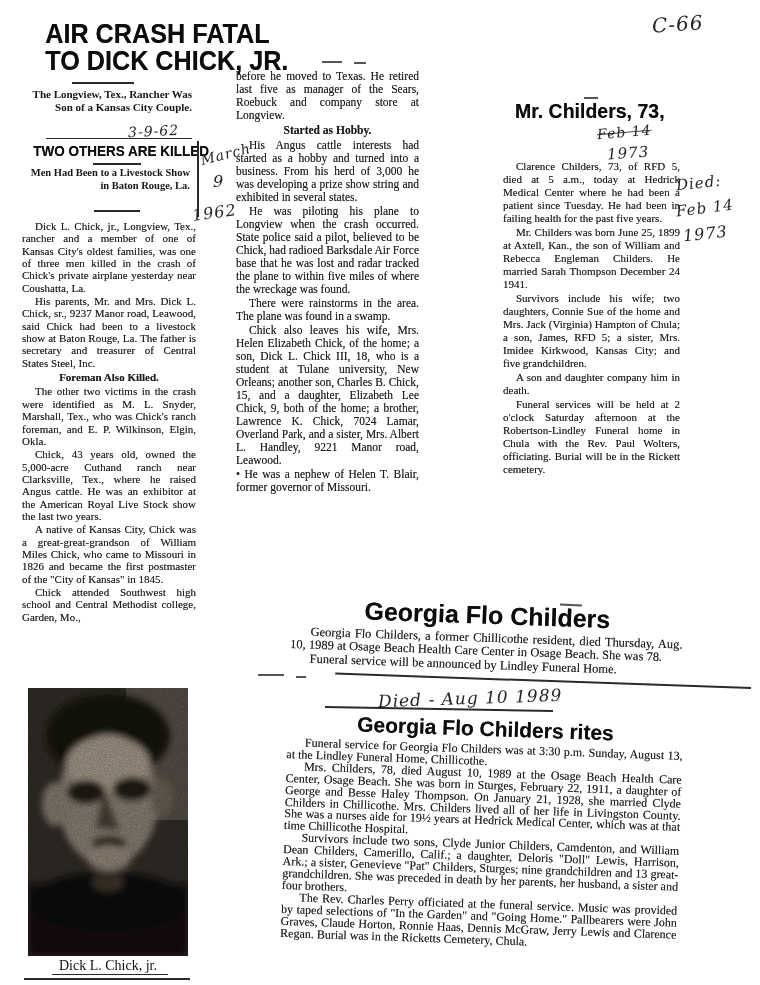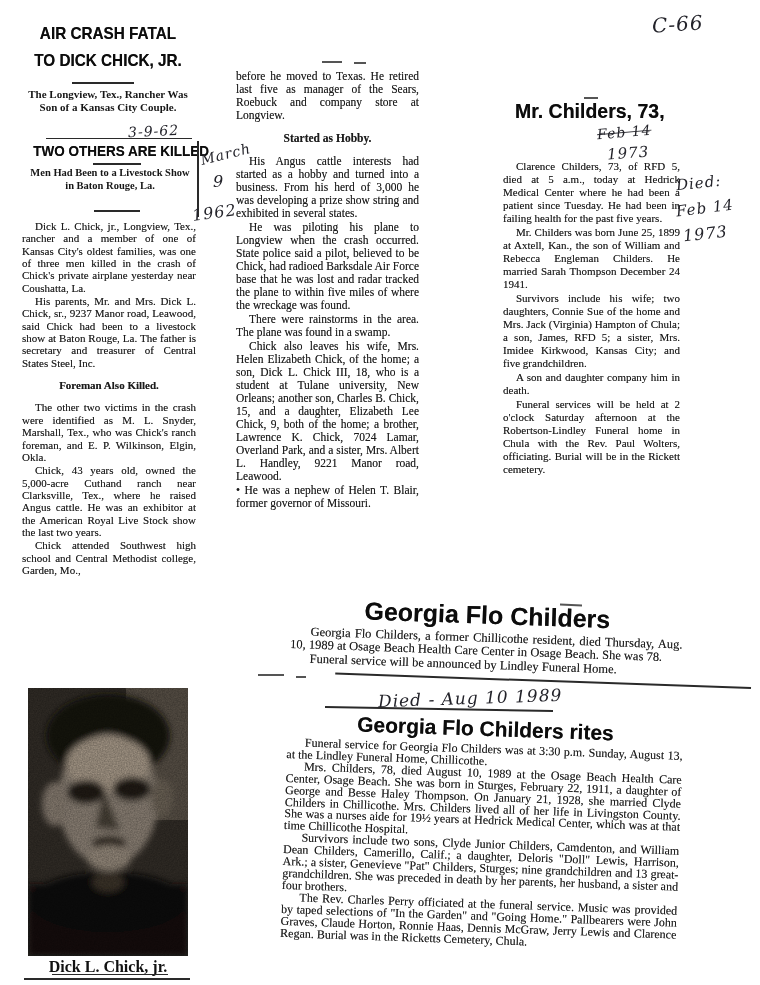--- a/index.html
+++ b/index.html
@@ -5,47 +5,47 @@
 <style>
   html,body{margin:0;padding:0;background:#d8d8d8;}
   .page{position:relative;width:760px;height:985px;background:#ffffff;overflow:hidden;
         font-family:"Liberation Serif",serif;}
   .abs{position:absolute;}
   
   .news{font-family:"Liberation Serif",serif;color:#1c1c1c;text-align:justify;
         text-shadow:0 0 .4px rgba(25,25,25,.55);}
   .news p{margin:0 0 1px 0;text-indent:13px;}
   .news p.noindent{text-indent:0;}
-  .news p.crosshead{text-indent:0;text-align:center;font-weight:bold;margin:10px 0;}
+  .news p.crosshead{text-indent:0;text-align:center;font-weight:bold;margin:2px 0;}
   
   .headline{font-family:"Liberation Sans",sans-serif;font-weight:700;color:#0c0c0c;
             text-shadow:0 0 .5px rgba(0,0,0,.6);}
   .cx{display:block;transform:scaleX(.9);transform-origin:50% 50%;white-space:nowrap;text-align:center;}
-  .deck{font-weight:bold;text-align:center;color:#161616;}
+  .deck{font-weight:bold;text-align:right;color:#161616;}
   
   .rule{position:absolute;background:#2a2a2a;}
   .rule.light{background:#555;}
   
   .hand{position:absolute;font-family:"DejaVu Serif",serif;font-style:italic;
         color:#23232a;white-space:nowrap;letter-spacing:1px;}
   
   .tilt{transform:rotate(2deg);transform-origin:0 0;}
   .bignews{font-size:12.5px;line-height:13.4px;}
   .bignews p{text-indent:20px;margin:0;}
   .ritesnews{font-size:12px;line-height:11.9px;}
   .ritesnews p{text-indent:18px;margin:0;}
 </style>
 </head>
 <body>
 
 <div class="page">
 
   <div class="hand" style="left:652px;top:12px;font-size:20px;transform:rotate(-4deg);">C-66</div>
 
-  <div class="abs headline" style="left:16px;top:20px;width:184px;font-size:17px;line-height:27px;">
+  <div class="abs headline" style="left:36px;top:20px;width:184px;font-size:28px;line-height:27px;">
     <span class="cx">AIR CRASH FATAL</span>
     <span class="cx">TO DICK CHICK, JR.</span>
   </div>
   <div class="rule" style="left:72px;top:82px;width:62px;height:2px;"></div>
 
   <div class="abs deck" style="left:24px;top:88px;width:168px;font-size:11px;line-height:12.6px;">The Longview, Tex., Rancher Was Son of a Kansas City Couple.</div>
 
   <div class="hand" style="left:128px;top:123px;font-size:14px;transform:rotate(-3deg);">3-9-62</div>
   <div class="rule" style="left:46px;top:138px;width:146px;height:1px;"></div>
 
@@ -61,20 +61,21 @@
   <div class="hand" style="left:200px;top:146px;font-size:14px;transform:rotate(-14deg);">March</div>
   <div class="hand" style="left:213px;top:172px;font-size:16px;">9</div>
   <div class="hand" style="left:192px;top:203px;font-size:16px;transform:rotate(-8deg);">1962</div>
 
   <div class="abs news" style="left:22px;top:220px;width:174px;font-size:11px;line-height:12.35px;">
     <p>Dick L. Chick, jr., Longview, Tex., rancher and a member of one of Kansas City's oldest families, was one of three men killed in the crash of Chick's private airplane yesterday near Coushatta, La.</p>
     <p>His parents, Mr. and Mrs. Dick L. Chick, sr., 9237 Manor road, Leawood, said Chick had been to a livestock show at Baton Rouge, La. The father is secretary and treasurer of Central States Steel, Inc.</p>
     <p class="crosshead">Foreman Also Killed.</p>
     <p>The other two victims in the crash were identified as M. L. Snyder, Marshall, Tex., who was Chick's ranch foreman, and E. P. Wilkinson, Elgin, Okla.</p>
     <p>Chick, 43 years old, owned the 5,000-acre Cuthand ranch near Clarksville, Tex., where he raised Angus cattle. He was an exhibitor at the American Royal Live Stock show the last two years.</p>
+    <p>A native of Kansas City, Chick was a great-great-grandson of William Miles Chick, who came to Missouri in 1826 and became the first postmaster of the "City of Kansas" in 1845.</p>
     <p>Chick attended Southwest high school and Central Methodist college, Garden, Mo.,</p>
   </div>
 
   <div class="abs" style="left:28px;top:688px;width:160px;height:268px;">
     <svg width="160" height="268" viewBox="0 0 160 268">
       <defs>
         <filter id="soft">
             <feGaussianBlur stdDeviation="3"></feGaussianBlur>
           </filter>
         <filter id="grain">
@@ -95,21 +96,21 @@
         <path d="M76,102 L67,140 L92,142 Z" fill="#4a4238"></path>
         <ellipse cx="81" cy="155" rx="17" ry="7" fill="#2f281f"></ellipse>
         <ellipse cx="81" cy="170" rx="22" ry="13" fill="#988c7e"></ellipse>
         <rect x="0" y="196" width="160" height="72" fill="#14110d"></rect>
         <ellipse cx="80" cy="214" rx="78" ry="30" fill="#100d0a"></ellipse>
         <ellipse cx="80" cy="194" rx="16" ry="10" fill="#3c352b"></ellipse>
       </g>
       <rect width="160" height="268" filter="url(#grain)" opacity="0.42"></rect>
     </svg>
   </div>
-  <div class="abs" style="left:28px;top:958px;width:160px;text-align:center;font-weight:bold;font-size:16px;color:#111;">Dick L. Chick, jr.</div>
+  <div class="abs" style="left:28px;top:958px;width:160px;text-align:center;font-weight:normal;font-size:14px;color:#111;">Dick L. Chick, jr.</div>
   <div class="rule" style="left:52px;top:974px;width:116px;height:1px;"></div>
   <div class="rule" style="left:24px;top:978px;width:166px;height:2px;"></div>
 
   <div class="rule light" style="left:322px;top:61px;width:20px;height:2px;"></div>
   <div class="rule light" style="left:354px;top:62px;width:12px;height:2px;"></div>
 
   <div class="abs news" style="left:236px;top:70px;width:183px;font-size:11.5px;line-height:13px;">
     <p class="noindent">before he moved to Texas. He retired last five as manager of the Sears, Roebuck and company store at Longview.</p>
     <p class="crosshead">Started as Hobby.</p>
     <p>His Angus cattle interests had started as a hobby and turned into a business. From his herd of 3,000 he was developing a prize show string and exhibited in several states.</p>

